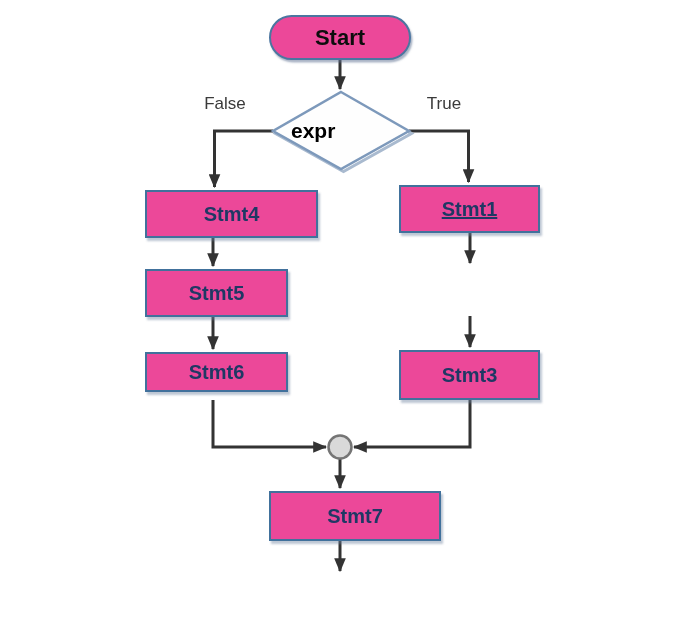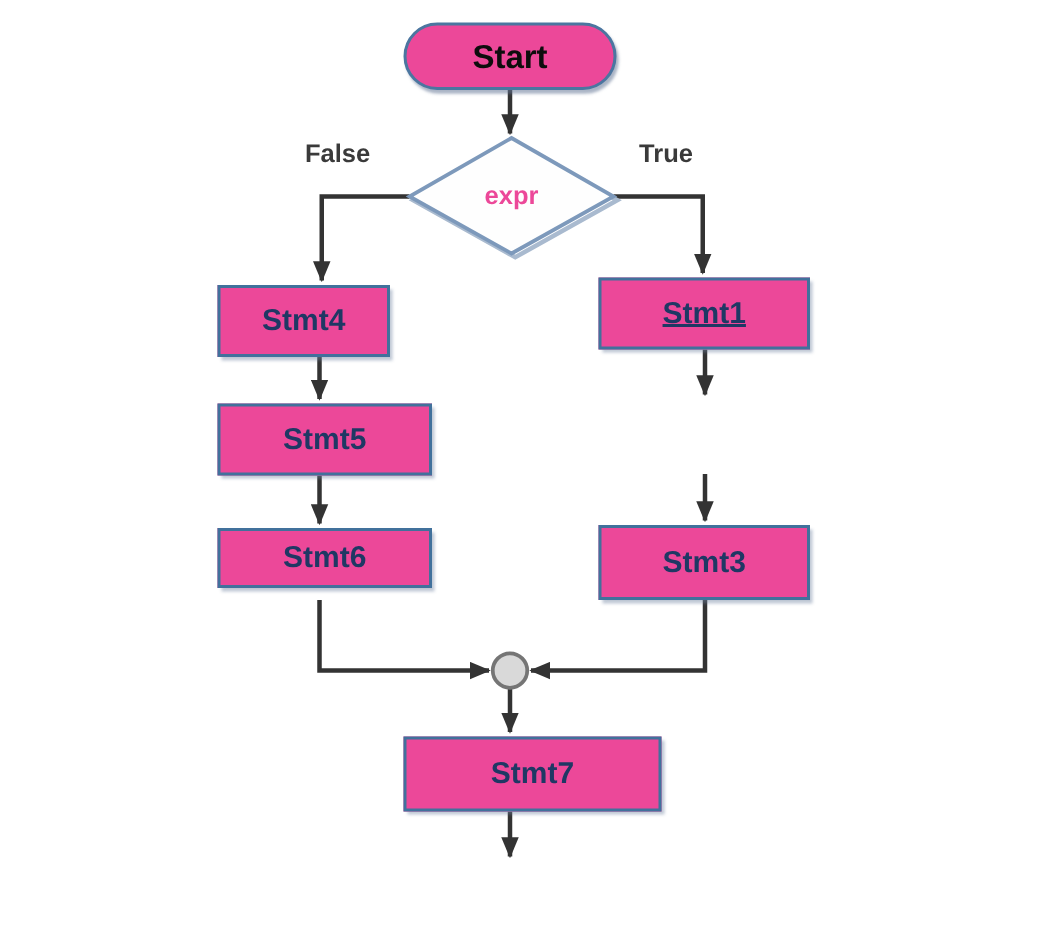--- a/index.html
+++ b/index.html
@@ -44,40 +44,39 @@
     border-radius: 24px;
     color: #0d0d0d;
     font-weight: bold;
     font-size: 22px;
     box-shadow: 1.5px 2.5px 2px rgba(101, 119, 150, 0.55);
   }
   .decision-label {
     position: absolute;
     display: flex;
     align-items: center;
-    justify-content: center;
-    color: #ec4899;
+    color: #000000;
     font-weight: bold;
-    font-size: 17px;
+    font-size: 21px;
     z-index: 3;
     background: transparent;
   }
   .branch-label {
     position: absolute;
     display: flex;
-    align-items: center;
+    align-items: flex-end;
     justify-content: center;
     color: #3a3a3a;
     font-size: 17px;
-    font-weight: bold;
+    font-weight: normal;
     z-index: 3;
   }
   
   #node-start { left: 269px; top: 15px;  width: 142px; height: 45px; }
-  #node-stmt4 { left: 145px; top: 190px; width: 115px; height: 48px; }
+  #node-stmt4 { left: 145px; top: 190px; width: 173px; height: 48px; }
   #node-stmt5 { left: 145px; top: 269px; width: 143px; height: 48px; }
   #node-stmt6 { left: 145px; top: 352px; width: 143px; height: 40px; }
   #node-stmt1 { left: 399px; top: 185px; width: 141px; height: 48px; text-decoration: underline; }
   #node-stmt2 { left: 399px; top: 266px; width: 141px; height: 50px; }
   #node-stmt3 { left: 399px; top: 350px; width: 141px; height: 50px; text-align: center; }
   #node-stmt7 { left: 269px; top: 491px; width: 172px; height: 50px; }
   #node-end   { left: 270px; top: 574px; width: 143px; height: 44px; }
   #label-expr  { left: 291px; top: 116px; width: 100px; height: 30px; }
   #label-false { left: 194px; top: 92px;  width: 62px;  height: 22px; }
   #label-true  { left: 413px; top: 92px;  width: 62px;  height: 22px; }

